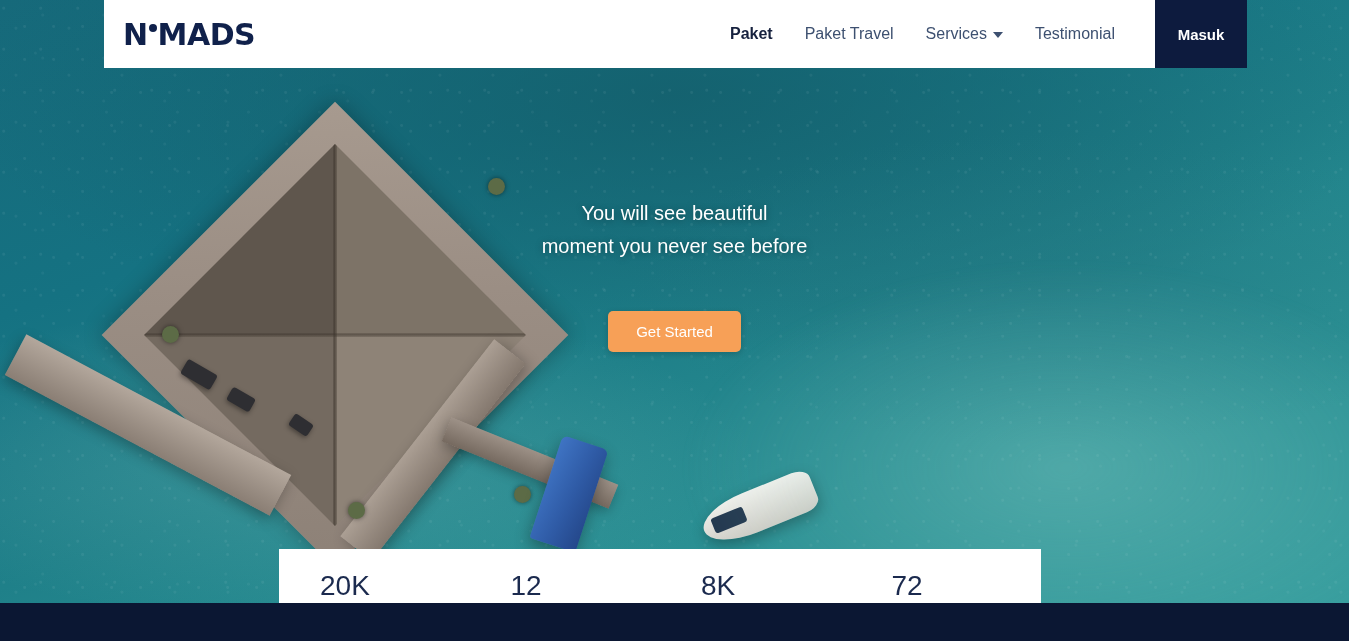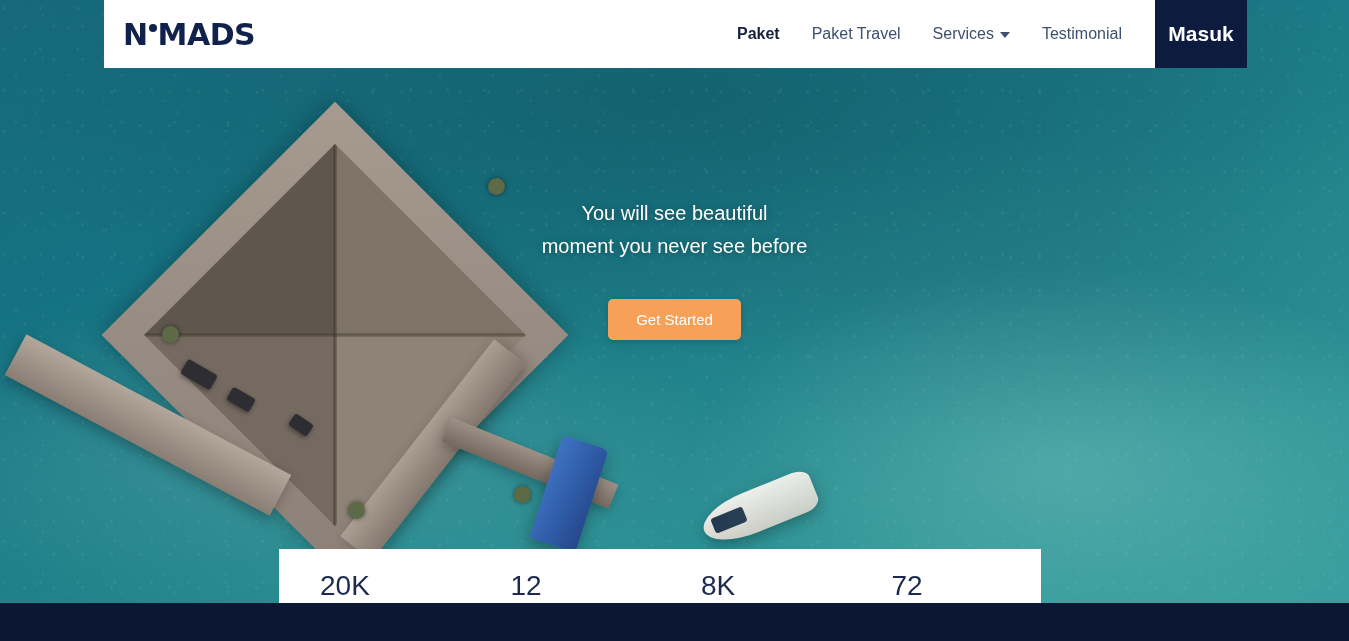--- a/index.html
+++ b/index.html
@@ -127,42 +127,42 @@
     color:#3d5070; font-size:16px; padding:0 16px; line-height:68px;
     text-decoration:none; white-space:nowrap;
   }
   .nav-link.active { color:#16213e; font-weight:bold; }
   .caret {
     display:inline-block; margin-left:6px;
     border-left:5px solid transparent; border-right:5px solid transparent;
     border-top:6px solid #3d5070; vertical-align:middle;
   }
   .masuk {
-    height:68px; width:92px; margin-left:17px;
+    height:68px; width:92px; margin-left:24px;
     background:#0d1b3e; color:#ffffff;
-    font-size:21px; font-weight:bold;
+    font-size:15px; font-weight:bold;
     display:flex; align-items:center; justify-content:center;
     border:none; cursor:pointer;
   }
 
   
   .hero-copy {
     position:absolute; left:0; right:0; top:170px; text-align:center; color:#fff;
   }
   .hero-title {
     font-family:"Liberation Serif", serif;
     font-weight:bold; font-size:45px; line-height:48px;
     text-shadow:0 2px 10px rgba(0,0,0,.35);
   }
   .hero-sub {
     margin-top:27px; font-size:20px; line-height:33px; font-weight:400;
     text-shadow:0 1px 7px rgba(0,0,0,.35);
   }
   .cta {
-    display:inline-block; margin-top:36px;
+    display:inline-block; margin-top:48px;
     background:#f7a057; color:#ffffff;
     font-size:15px; padding:12px 28px; border:none; border-radius:5px;
     cursor:pointer; box-shadow:0 2px 6px rgba(0,0,0,.18);
   }
 
   
   .stats {
     position:absolute; left:279px; top:549px; width:762px; height:92px;
     background:#ffffff;
     display:flex; align-items:flex-start; padding-top:20px;

